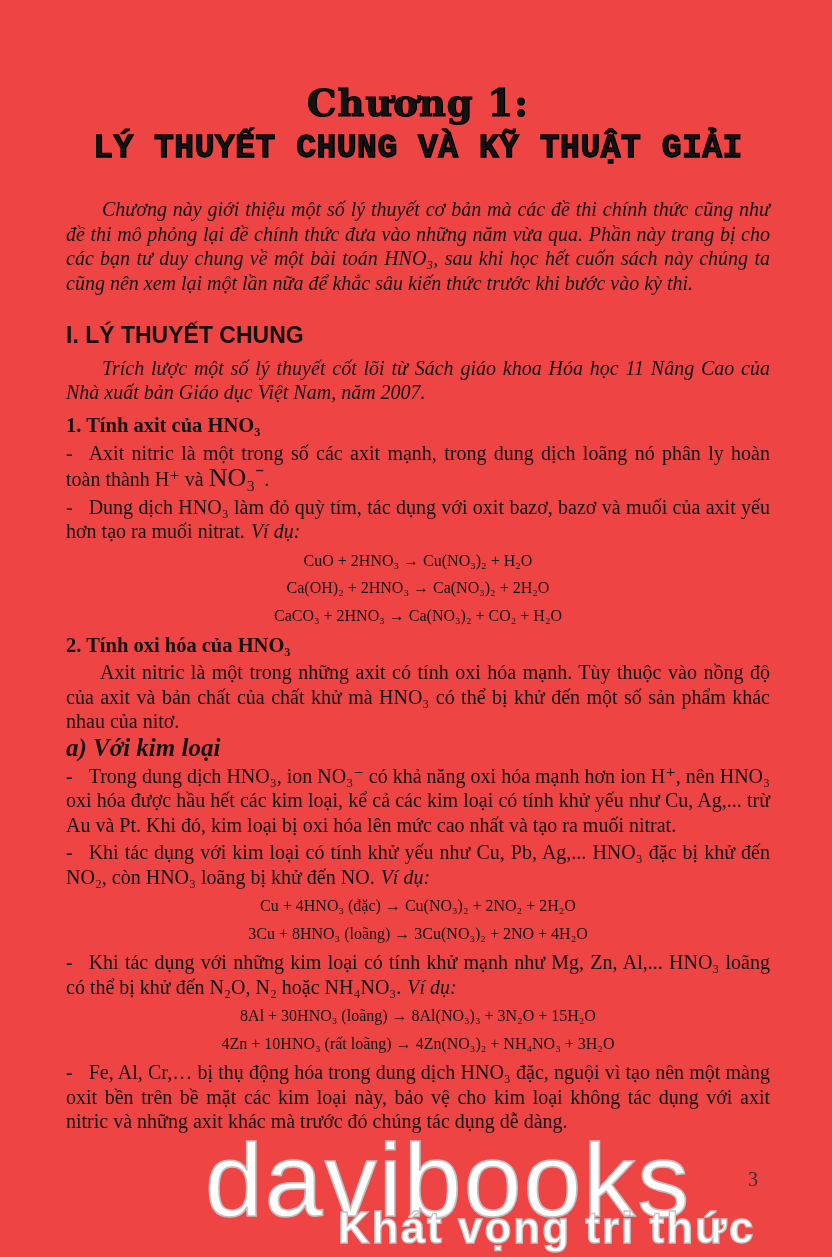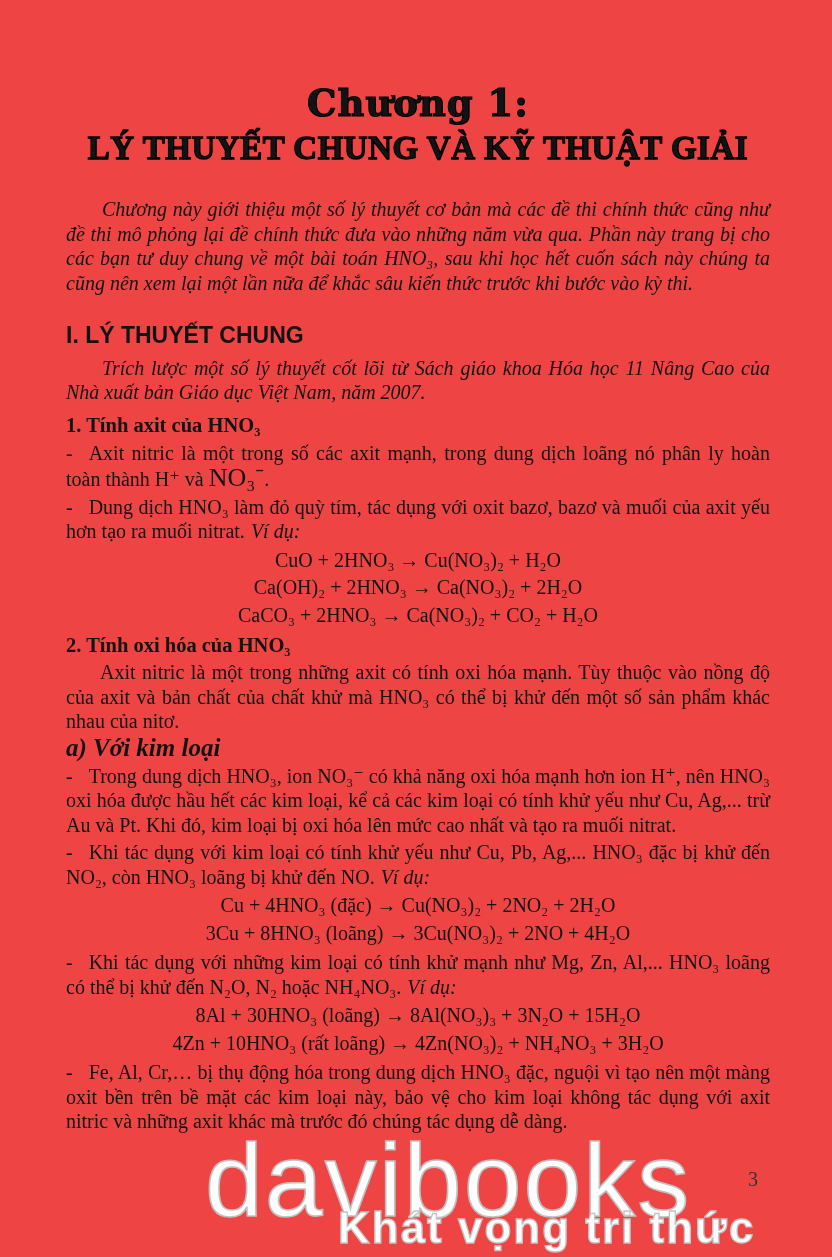--- a/index.html
+++ b/index.html
@@ -20,21 +20,21 @@
     text-align:center;
     font-family:"DejaVu Serif","Liberation Serif",serif;
     font-weight:bold;
     font-size:37px;
     line-height:1.15;
     -webkit-text-stroke:1.2px #000;
     letter-spacing:1px;
   }
   .chapter-title{
     text-align:center;
-    font-family:Liberation Serif, serif;
+    font-family:Liberation Mono, monospace;
     font-weight:bold;
     font-size:33px;
     line-height:1.2;
     -webkit-text-stroke:1.3px #000;
     letter-spacing:0.5px;
     margin-top:4px;
   }
   p{margin:0;}
   .body-text{
     font-size:20px;
@@ -81,21 +81,21 @@
   .bigchem{
     font-size:26px;
     line-height:1;
     font-family:Liberation Serif, serif;
   }
   .eq-group{
     text-align:center;
     margin:3px 0 3px 0;
   }
   .eq{
-    font-size:20px;
+    font-size:16px;
     line-height:27.5px;
     text-align:center;
   }
   .watermark-brand{
     position:absolute;
     left:205px;top:1128px;
     font-family:"Liberation Sans","DejaVu Sans",sans-serif;
     font-size:104px;
     line-height:1;
     color:#fdfdfd;

